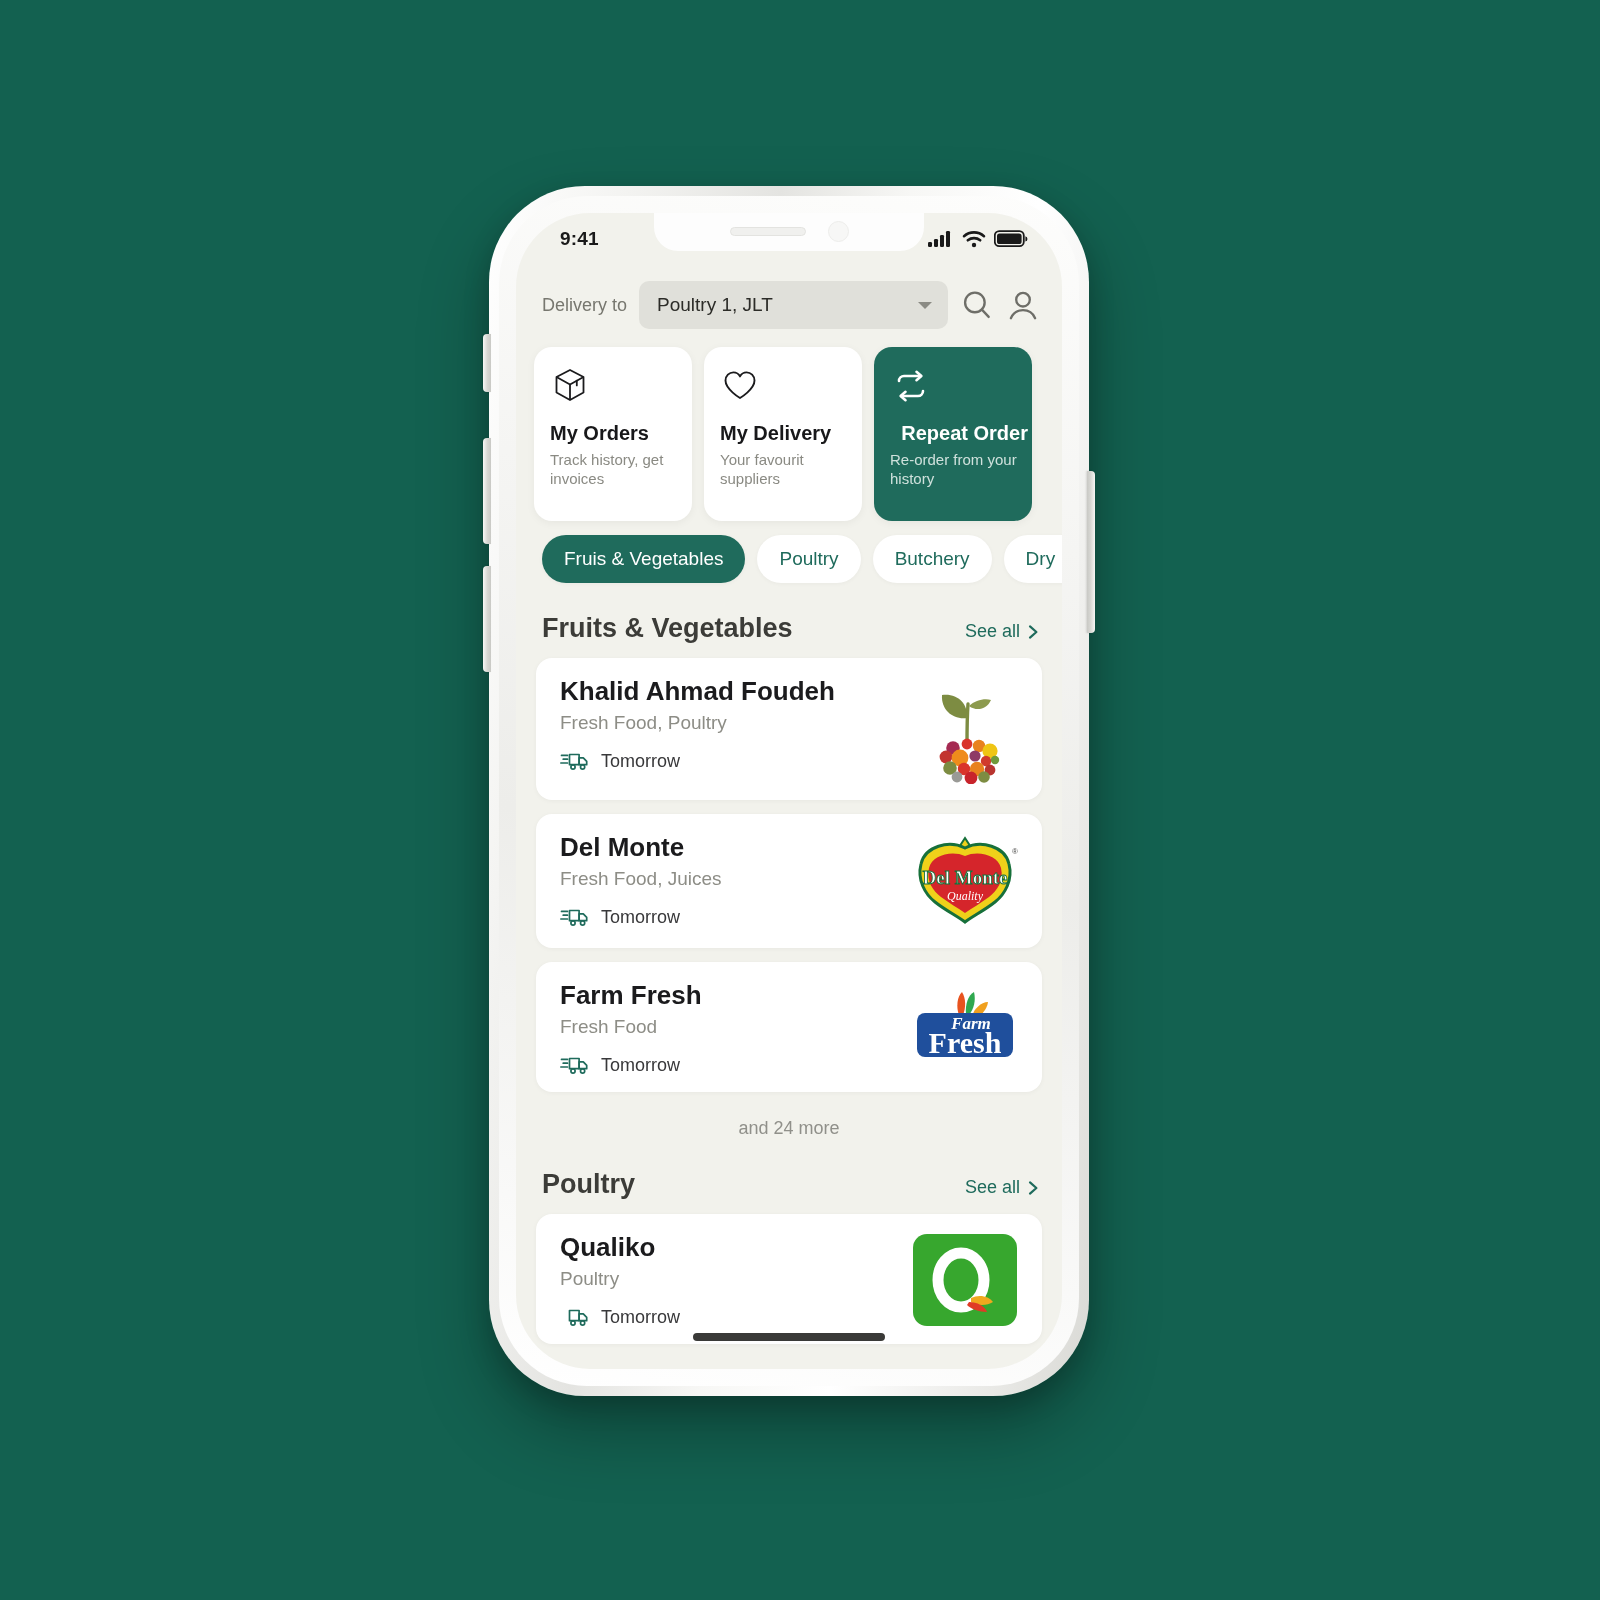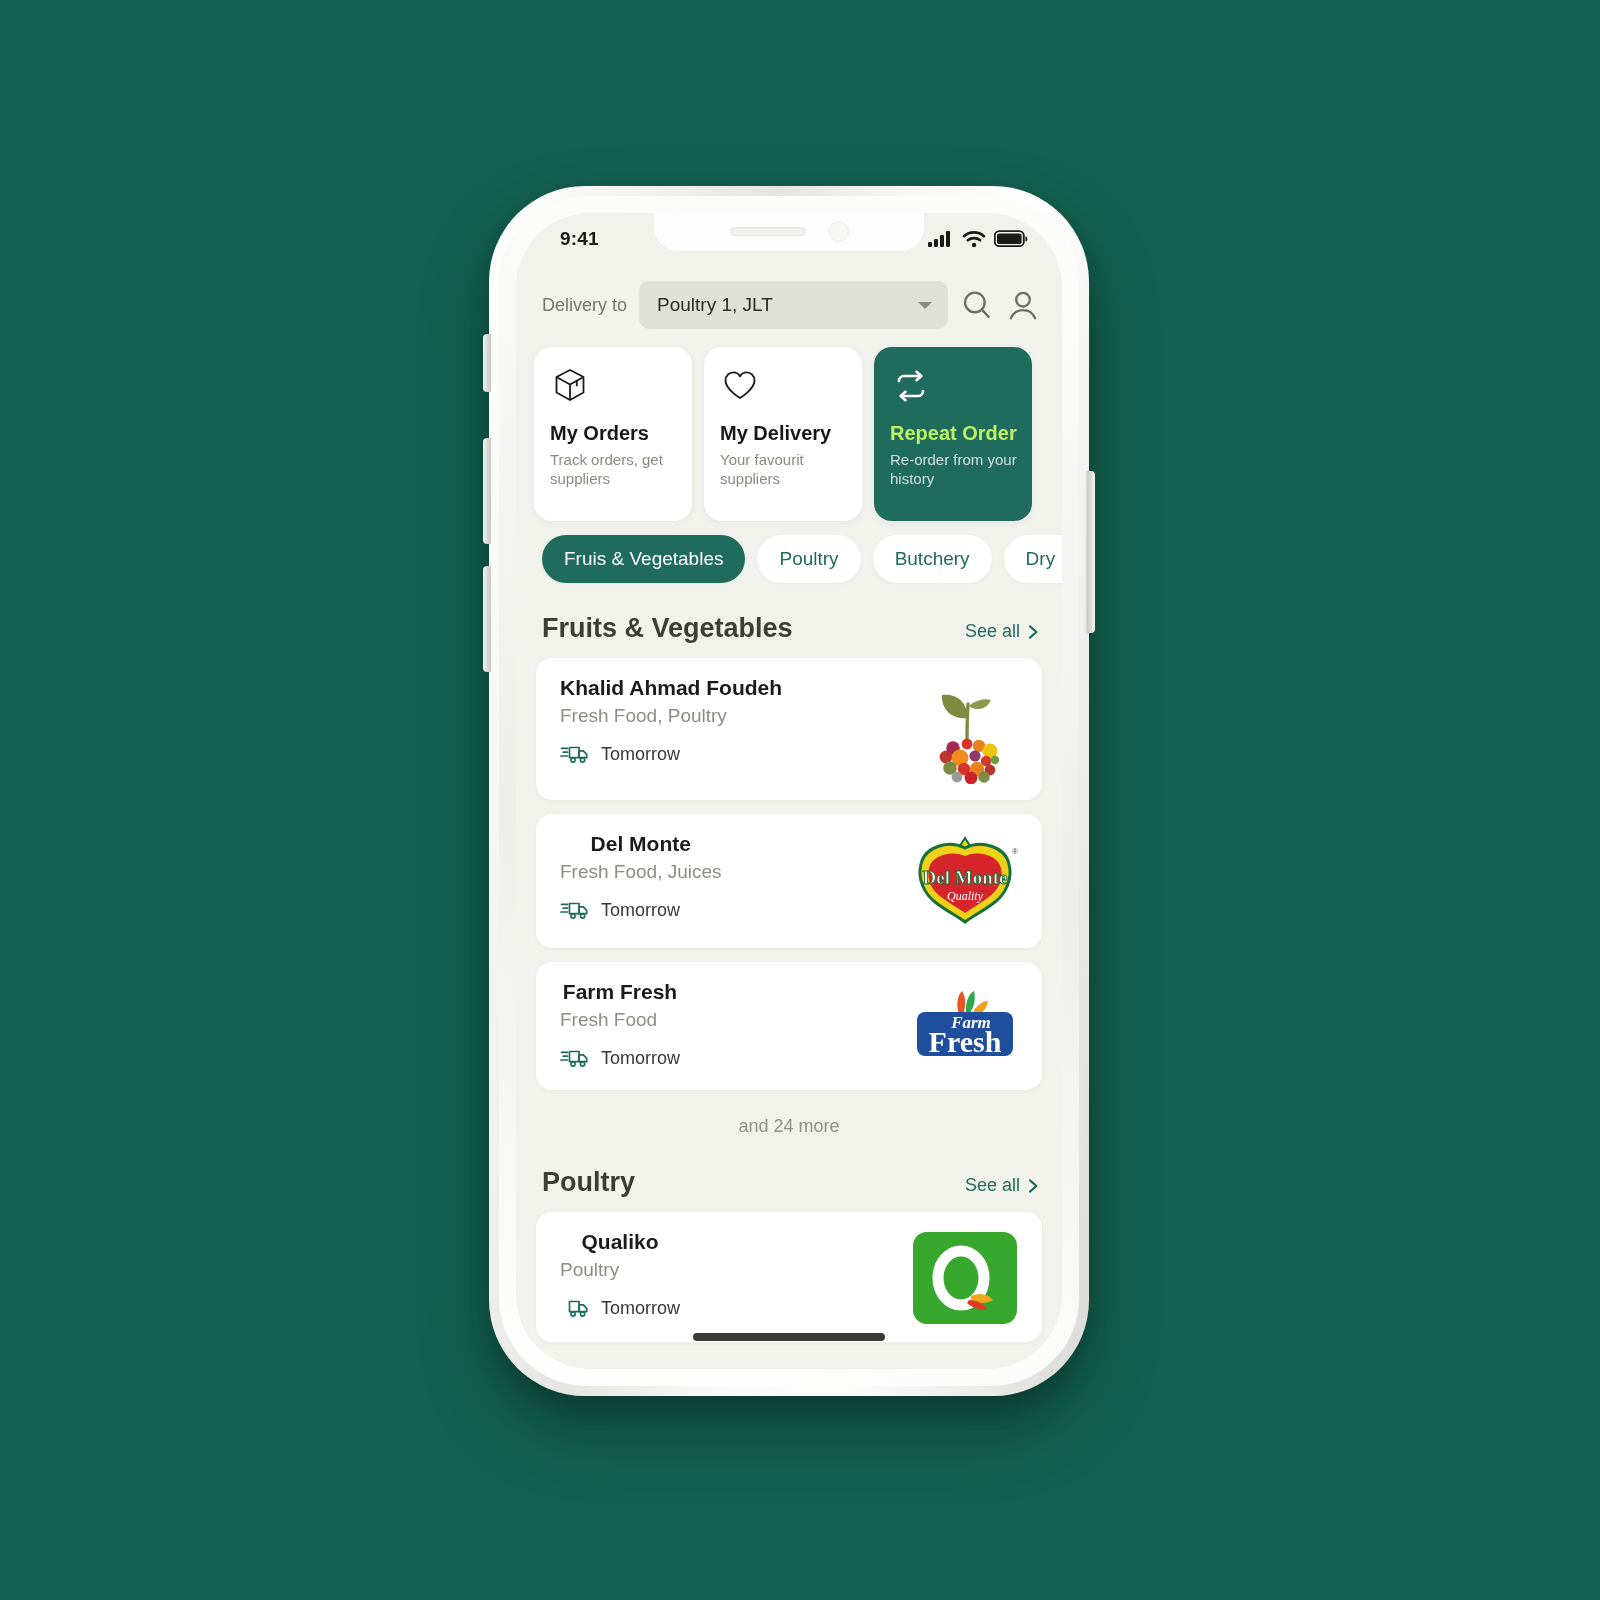--- a/index.html
+++ b/index.html
@@ -127,21 +127,21 @@
     width: 158px; min-height: 160px;
     border-radius: 18px;
     background: #ffffff;
     padding: 18px 4px 16px 16px;
     box-shadow: 0 2px 8px rgba(0,0,0,0.05);
     display: flex; flex-direction: column;
   }
   .act-card.accent { background: #1f6b5c; min-height: 174px; }
   .act-icon { height: 42px; margin-bottom: 14px; }
   .act-title { font-size: 20px; font-weight: bold; color: #18181a; line-height: 1.2; }
-  .act-card.accent .act-title { color: #bef264; }
+  .act-card.accent .act-title { color: #ffffff; text-align: right; }
   .act-sub { font-size: 15px; color: #8a8a83; line-height: 1.28; margin-top: 5px; }
   .act-card.accent .act-sub { color: #cfe1dc; }
 
   
   #cat-title {
     font-size: 19px; color: #3a3a36;
     padding: 28px 0 0 26px;
   }
   #chips {
     display: flex; gap: 12px;
@@ -173,21 +173,21 @@
   .sup-card {
     margin: 14px 20px 0 20px;
     background: #ffffff;
     border-radius: 16px;
     padding: 18px 18px 16px 24px;
     display: flex; align-items: stretch; justify-content: space-between;
     box-shadow: 0 1px 5px rgba(0,0,0,0.045);
     min-height: 128px;
   }
   .sup-info { display: flex; flex-direction: column; }
-  .sup-name { font-size: 21px; font-weight: bold; color: #1b1b1d; text-align: center; }
+  .sup-name { font-size: 26px; font-weight: bold; color: #1b1b1d; }
   .sup-cats { font-size: 19px; color: #8d8d86; margin-top: 5px; }
   .sup-deliv { display: flex; align-items: center; gap: 11px; margin-top: 16px; }
   .sup-deliv-text { font-size: 18px; color: #38383a; }
   .sup-logo {
     width: 118px; display: flex; align-items: center; justify-content: center;
     flex: none;
   }
   #and-more {
     text-align: center; font-size: 18px; color: #90908a;
     padding: 26px 0 0 0;
@@ -271,21 +271,21 @@
           <div class="act-card">
             <div class="act-icon">
               <svg width="40" height="40" viewBox="0 0 40 40">
                 <path d="M20 5 L33.5 12 L33.5 27.5 L20 35 L6.5 27.5 L6.5 12 Z" fill="none" stroke="#1b1b1d" stroke-width="1.8" stroke-linejoin="round"></path>
                 <path d="M6.5 12 L20 19.5 L33.5 12" fill="none" stroke="#1b1b1d" stroke-width="1.8" stroke-linejoin="round"></path>
                 <path d="M20 19.5 L20 35" fill="none" stroke="#1b1b1d" stroke-width="1.8"></path>
                 <path d="M26.8 15.6 L26.8 20.4" stroke="#1b1b1d" stroke-width="1.8" stroke-linecap="round"></path>
               </svg>
             </div>
             <div class="act-title">My Orders</div>
-            <div class="act-sub">Track orders, get suppliers</div>
+            <div class="act-sub">Track history, get invoices</div>
           </div>
 
           <div class="act-card">
             <div class="act-icon">
               <svg width="40" height="40" viewBox="0 0 40 40">
                 <path d="M20 33 C20 33 5.5 24.4 5.5 15.6 C5.5 10.8 9.2 7.4 13.4 7.4 C16.4 7.4 18.8 9.1 20 11.4 C21.2 9.1 23.6 7.4 26.6 7.4 C30.8 7.4 34.5 10.8 34.5 15.6 C34.5 24.4 20 33 20 33 Z" fill="none" stroke="#1b1b1d" stroke-width="1.9" stroke-linejoin="round"></path>
               </svg>
             </div>
             <div class="act-title">My Delivery</div>
             <div class="act-sub">Your favourit suppliers</div>

